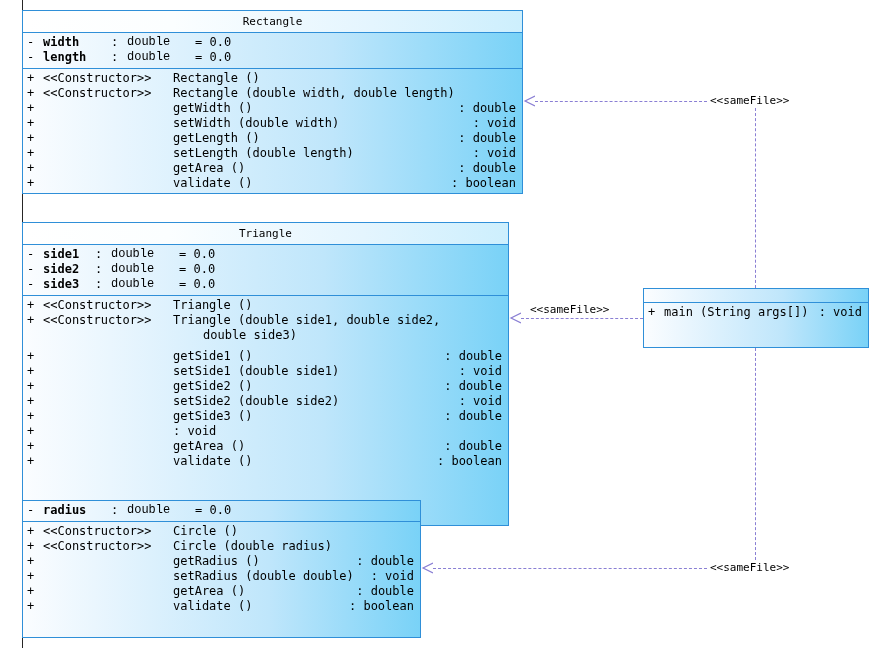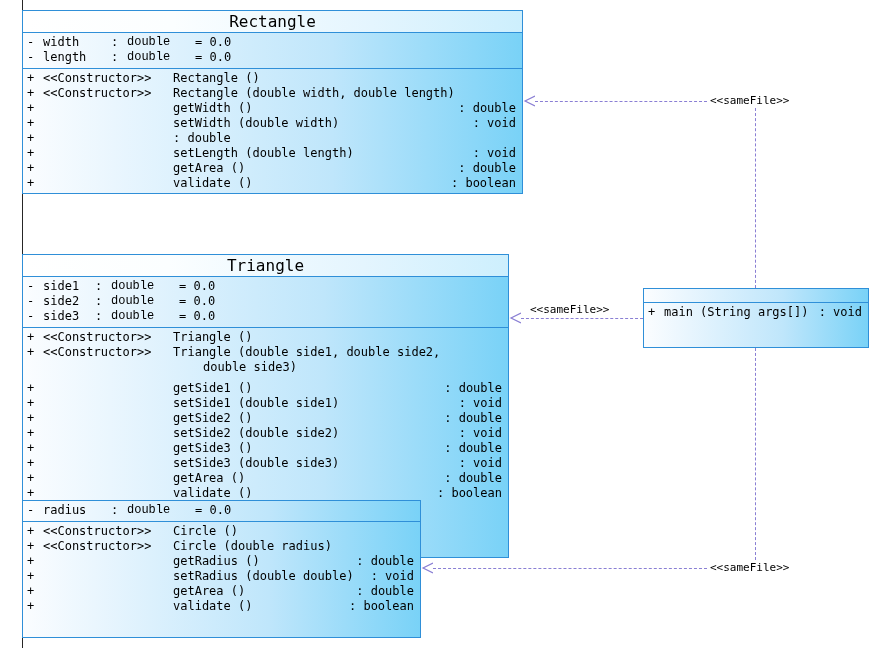--- a/index.html
+++ b/index.html
@@ -36,21 +36,21 @@
   .uml-class {
     position: absolute;
     border: 1px solid #2f8fd8;
     box-sizing: border-box;
     background: linear-gradient(to right, #fbfdff 0%, #eaf6fe 18%, #bfe6fb 62%, #79d2f7 100%);
     overflow: hidden;
   }
 
   .uml-header {
     text-align: center;
-    font-size: 16px;
+    font-size: 11px;
     line-height: 15px;
     padding: 3px 0 3px 0;
     color: #000000;
     border-bottom: 1px solid #2f8fd8;
     background: linear-gradient(to right, #ffffff 0%, #fbfeff 30%, #e4f5fe 70%, #cdeffd 100%);
     letter-spacing: 0px;
   }
 
   .uml-compartment {
     border-bottom: 1px solid #2f8fd8;
@@ -85,21 +85,21 @@
     flex: 1 1 auto;
     white-space: pre;
   }
   .m-type {
     flex: 0 0 auto;
     white-space: pre;
     padding-right: 6px;
   }
 
   
-  .attr .a-name { flex: 0 0 auto; white-space: pre; }
+  .attr .a-name { flex: 0 0 auto; white-space: pre; font-weight: bold; }
   .attr .a-colon { flex: 0 0 auto; white-space: pre; }
   .attr .a-type { flex: 0 0 auto; white-space: pre; font-family: Liberation Mono, monospace; }
   .attr .a-default { flex: 0 0 auto; white-space: pre; }
   .method-op .m-indent { flex: 0 0 auto; white-space: pre; }
 
   
   .dep-h {
     position: absolute;
     height: 0;
     border-top: 1px dashed #8a7fd4;
@@ -171,20 +171,21 @@
       </div>
       <div class="member method-op">
         <span class="m-vis">+</span>
         <span class="m-indent" style="width:130px"></span>
         <span class="m-name">setWidth (double width)</span>
         <span class="m-type">: void</span>
       </div>
       <div class="member method-op">
         <span class="m-vis">+</span>
         <span class="m-indent" style="width:130px"></span>
+        <span class="m-name">getLength ()</span>
         <span class="m-type">: double</span>
       </div>
       <div class="member method-op">
         <span class="m-vis">+</span>
         <span class="m-indent" style="width:130px"></span>
         <span class="m-name">setLength (double length)</span>
         <span class="m-type">: void</span>
       </div>
       <div class="member method-op">
         <span class="m-vis">+</span>
@@ -194,21 +195,21 @@
       </div>
       <div class="member method-op">
         <span class="m-vis">+</span>
         <span class="m-indent" style="width:130px"></span>
         <span class="m-name">validate ()</span>
         <span class="m-type">: boolean</span>
       </div>
     </div>
   </div>
 
-  <div class="uml-class" style="left:22px; top:222px; width:487px; height:304px;margin-top:32px;">
+  <div class="uml-class" style="left:22px; top:222px; width:487px; height:304px;">
     <div class="uml-header">Triangle</div>
 
     <div class="uml-compartment">
       <div class="member attr">
         <span class="m-vis">-</span>
         <span class="a-name" style="width:52px">side1</span>
         <span class="a-colon" style="width:16px">:</span>
         <span class="a-type" style="width:68px">double</span>
         <span class="a-default">= 0.0</span>
       </div>
@@ -273,21 +274,20 @@
       </div>
       <div class="member method-op">
         <span class="m-vis">+</span>
         <span class="m-indent" style="width:130px"></span>
         <span class="m-name">getSide3 ()</span>
         <span class="m-type">: double</span>
       </div>
       <div class="member method-op">
         <span class="m-vis">+</span>
         <span class="m-indent" style="width:130px"></span>
-        <span class="m-name">setSide3 (double side3)</span>
         <span class="m-type">: void</span>
       </div>
       <div class="member method-op">
         <span class="m-vis">+</span>
         <span class="m-indent" style="width:130px"></span>
         <span class="m-name">getArea ()</span>
         <span class="m-type">: double</span>
       </div>
       <div class="member method-op">
         <span class="m-vis">+</span>

